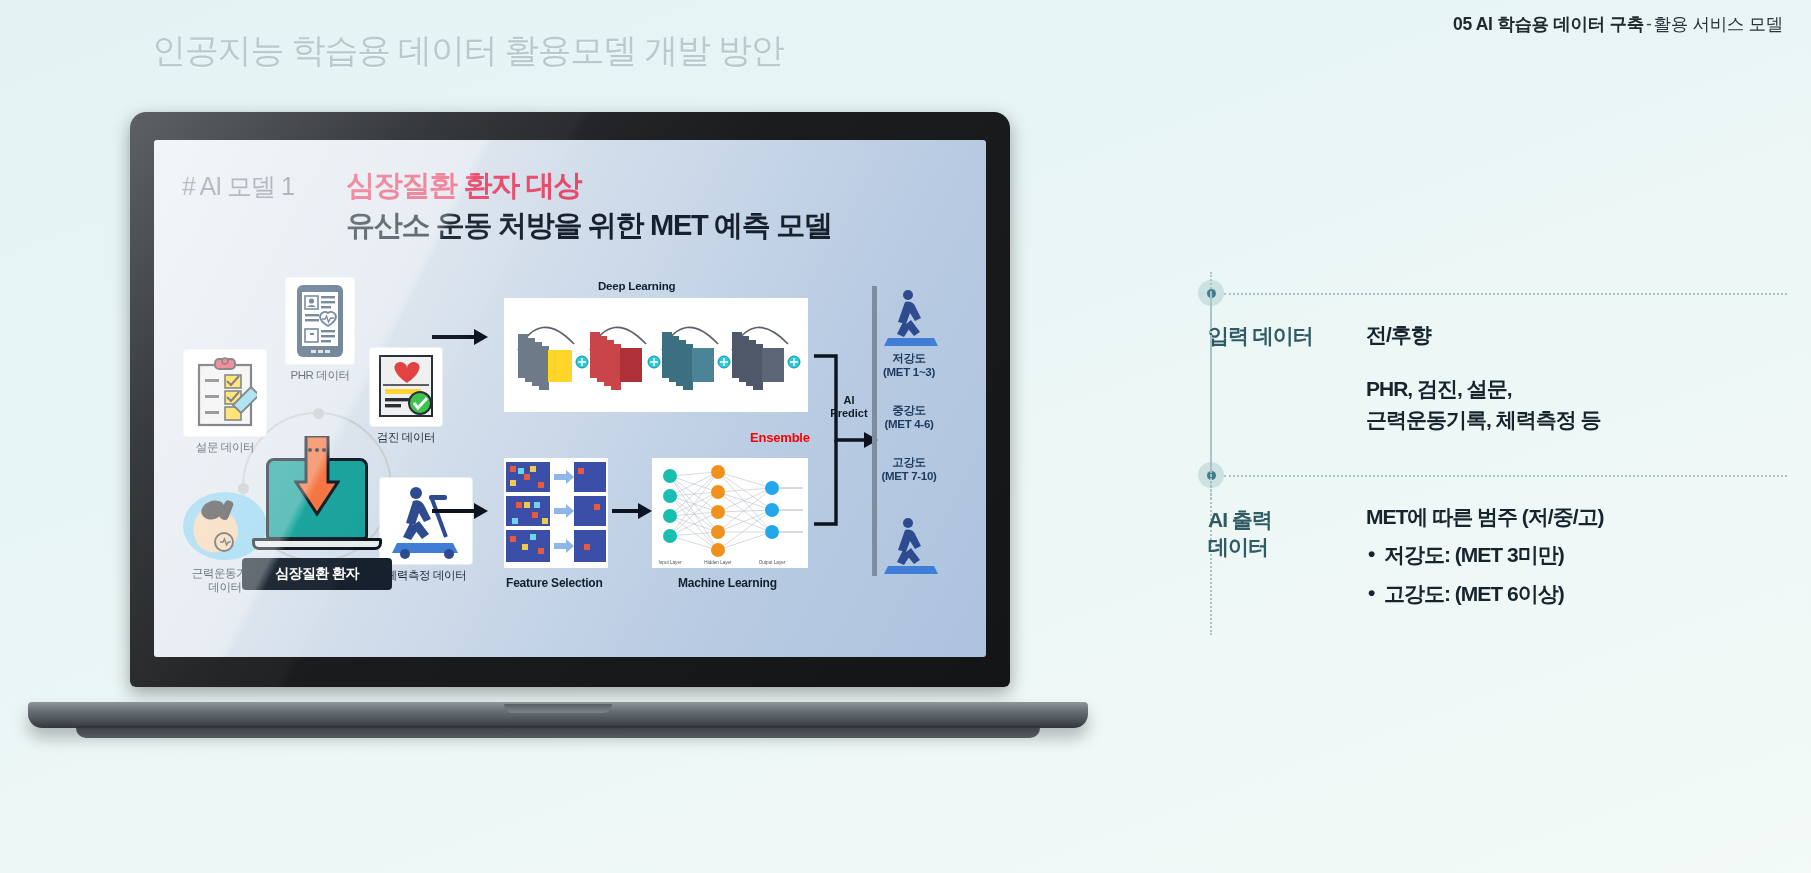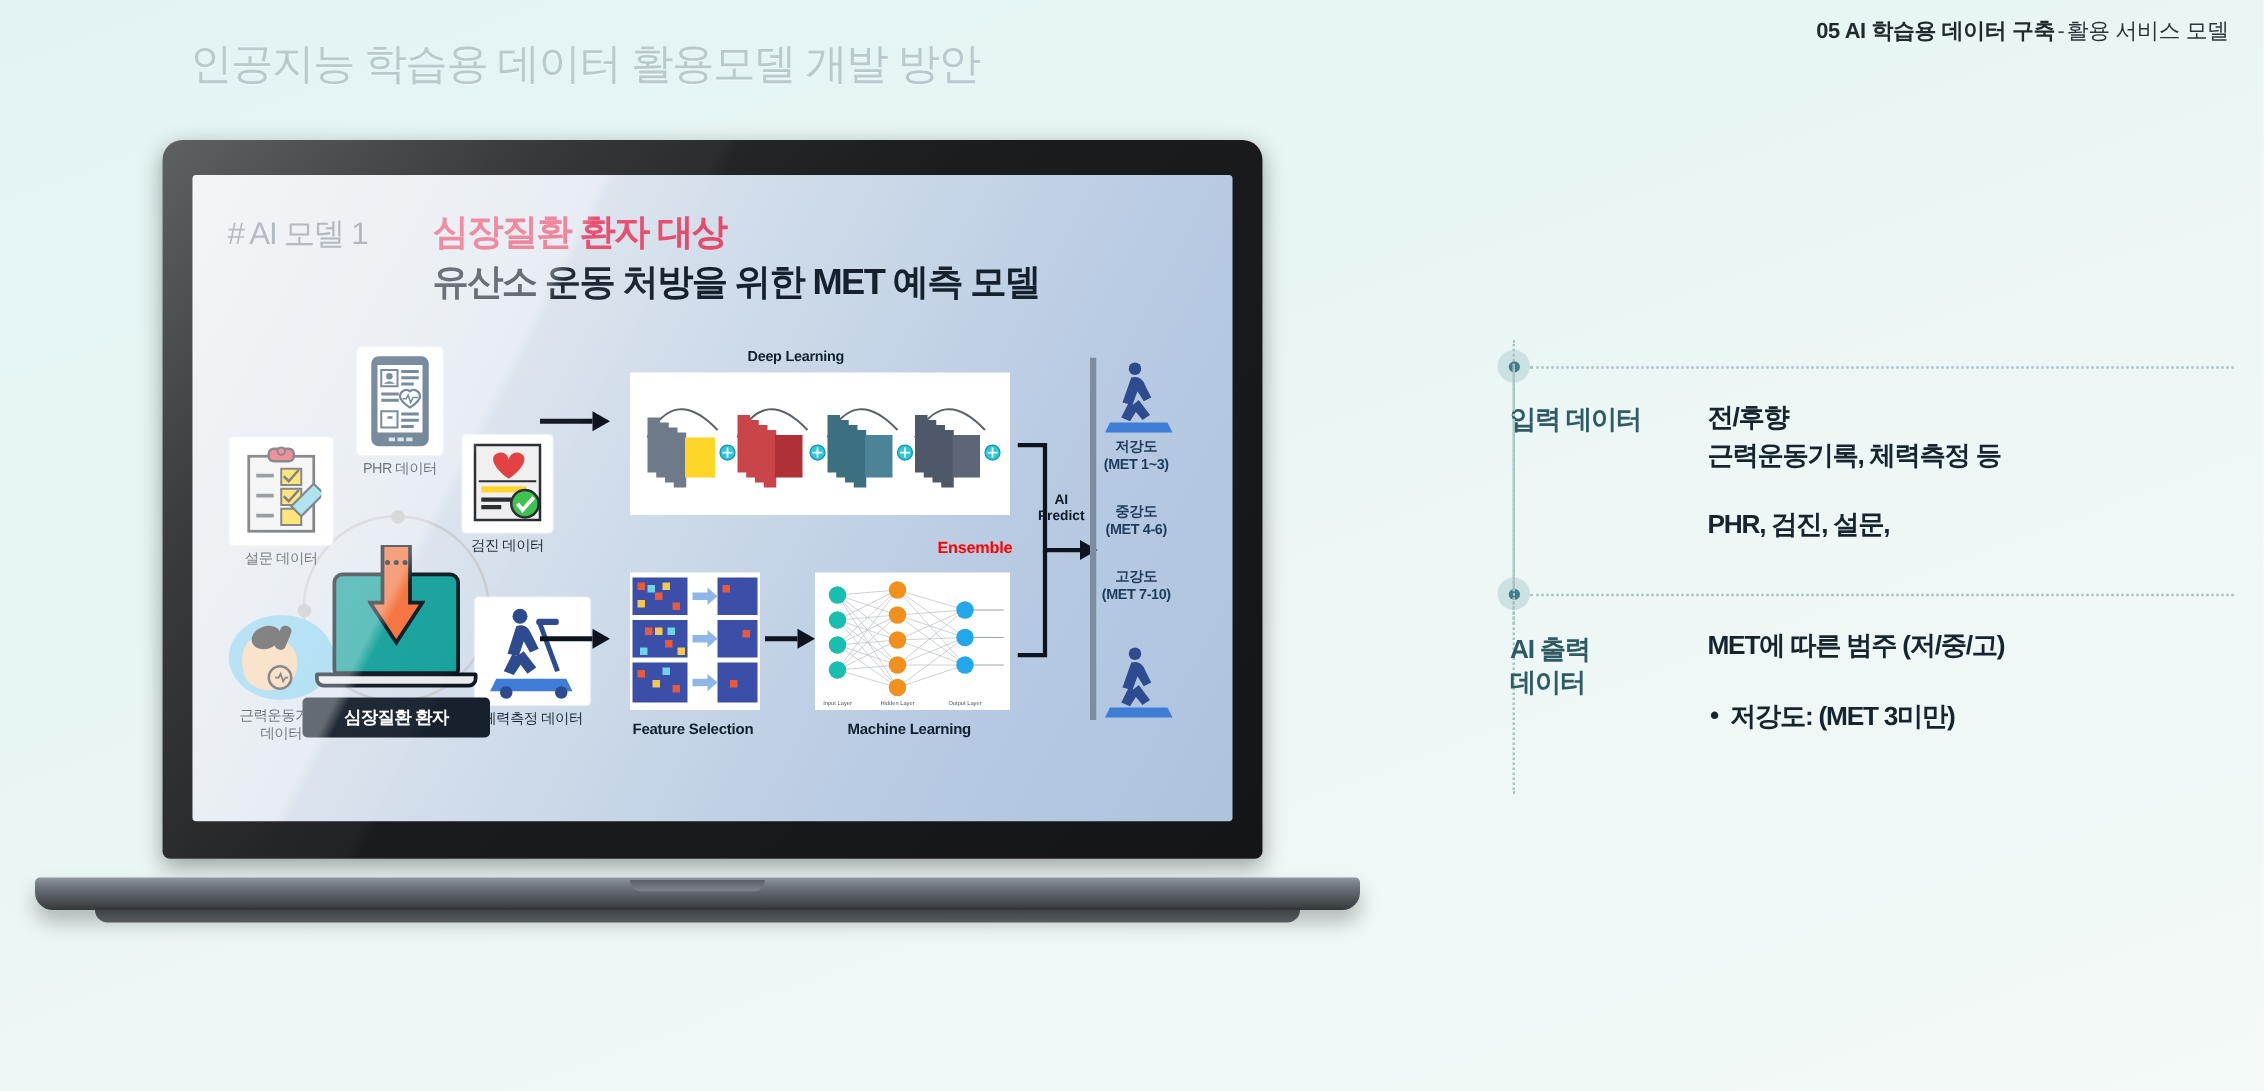--- a/index.html
+++ b/index.html
@@ -139,21 +139,21 @@
     position:absolute; left: 0; top: 0; width: 26px; height: 26px; border-radius:50%;
     background: rgba(141,181,184,.32); display:flex; align-items:center; justify-content:center;
   }
   .node i { width:9px; height:9px; border-radius:50%; background:#3f7f8d; display:block; }
   .dotted-h { position:absolute; left: 26px; top: 13px; width: 563px; border-top: 2px dotted #a9c4c6; }
   .dotted-v { position:absolute; left: 12px; width: 0; border-left: 2px dotted #a9c4c6; }
   .row-label { position:absolute; left: 10px; font-size: 21px; font-weight: bold; color:#2f5b63; letter-spacing:-1px; line-height:1.3; }
   .row-body { position:absolute; left: 168px; font-size: 21px; font-weight: bold; color:#16242e; letter-spacing:-1px; line-height:1.45; }
   .row-body .sm { display:block; }
   .bullets { margin-top: 6px; }
-  .bullets li { list-style: none; position: relative; padding-left: 18px; margin-top: 27px; letter-spacing:-1px; }
+  .bullets li { list-style: none; position: relative; padding-left: 18px; margin-top: 8px; letter-spacing:-1px; }
   .bullets li::before { content:"•"; position:absolute; left: 2px; top: -1px; color:#16242e; }
 </style>
 </head>
 <body>
 
 <div id="header-eyebrow">
   <span class="strong">05 AI 학습용 데이터 구축</span><span class="dash">-</span><span class="light">활용 서비스 모델</span>
 </div>
 
 <h1 id="page-title">인공지능 학습용 데이터 활용모델 개발 방안</h1>
@@ -490,35 +490,36 @@
 
   <div class="info-row" style="top:280px;">
     <div class="node">
         <i></i>
       </div>
     <div class="dotted-h"></div>
     <div class="dotted-v" style="top:13px; height:206px;"></div>
     <div class="row-label" style="top:42px; white-space:pre-line;">입력 데이터</div>
     <div class="row-body" style="top:40px;">
       <span>전/후향</span>
+      <span class="sm" style="margin-top:24px;">PHR, 검진, 설문,</span>
       <span class="sm">근력운동기록, 체력측정 등</span>
-      <span class="sm" style="margin-top:24px;">PHR, 검진, 설문,</span>
     </div>
   </div>
 
   <div class="info-row" style="top:462px;">
     <div class="node">
         <i></i>
       </div>
     <div class="dotted-h"></div>
     <div class="dotted-v" style="top:-190px; height:204px;"></div>
     <div class="dotted-v" style="top:13px; height:160px;"></div>
     <div class="row-label" style="top:44px; white-space:pre-line;">AI 출력
 데이터</div>
     <div class="row-body" style="top:40px;">
       <span>MET에 따른 범주 (저/중/고)</span>
       <ul class="bullets">
         <li>저강도: (MET 3미만)</li>
+        <li>고강도: (MET 6이상)</li>
       </ul>
     </div>
   </div>
 
 </div>
 
 </body></html>

